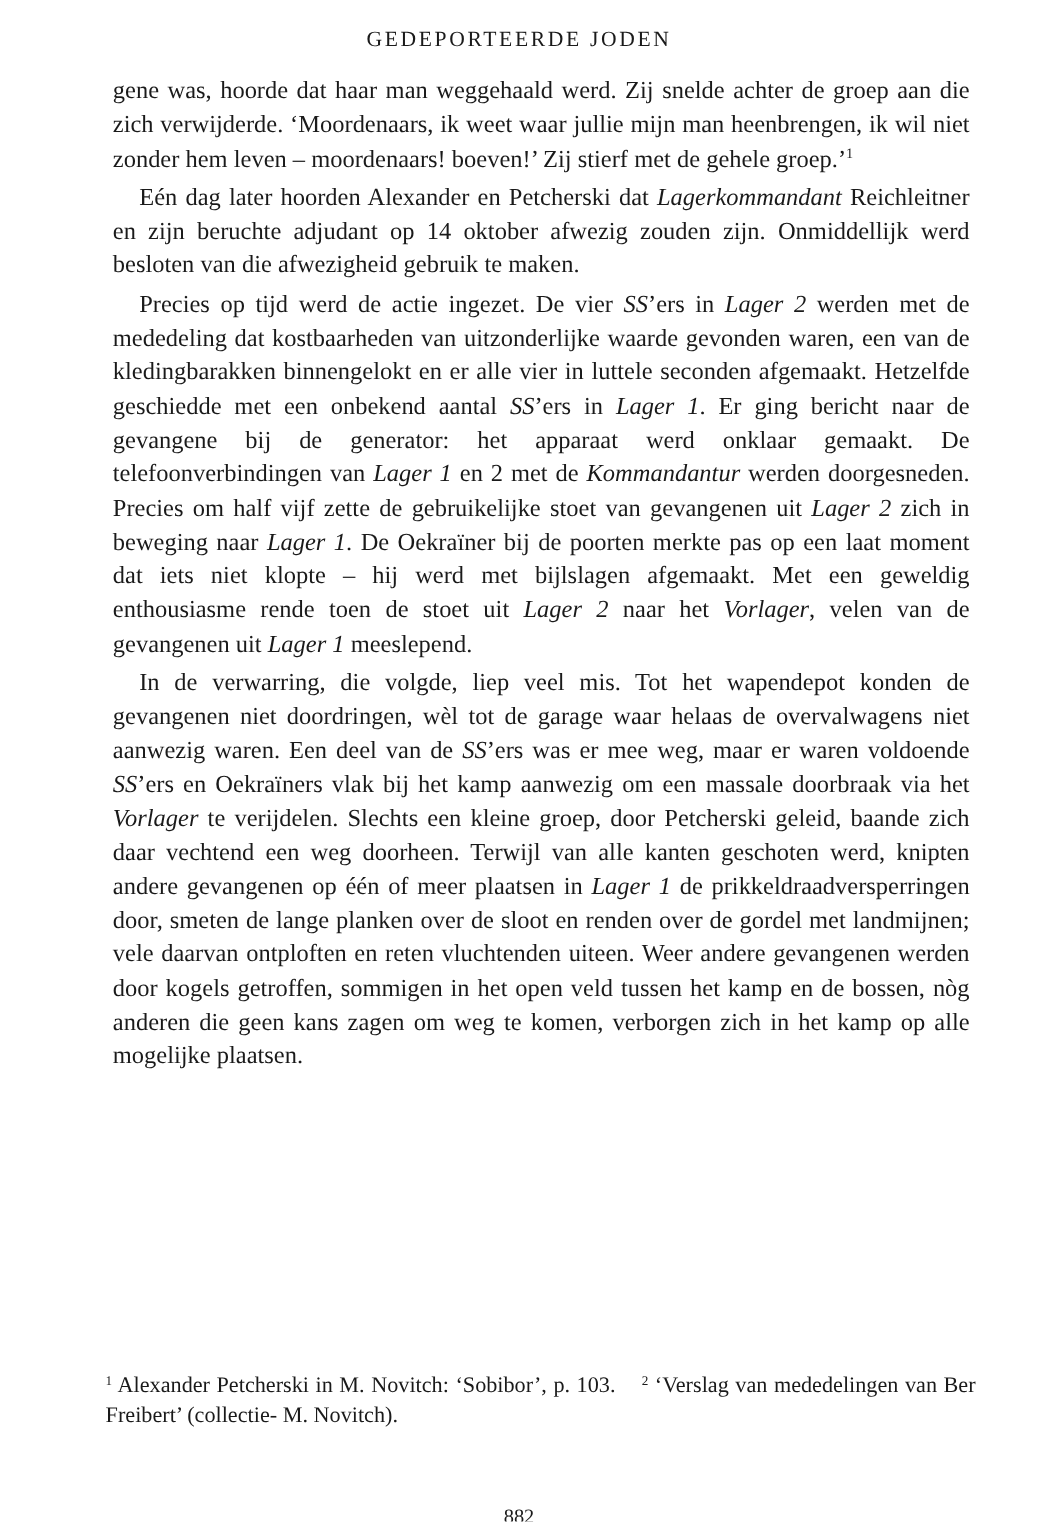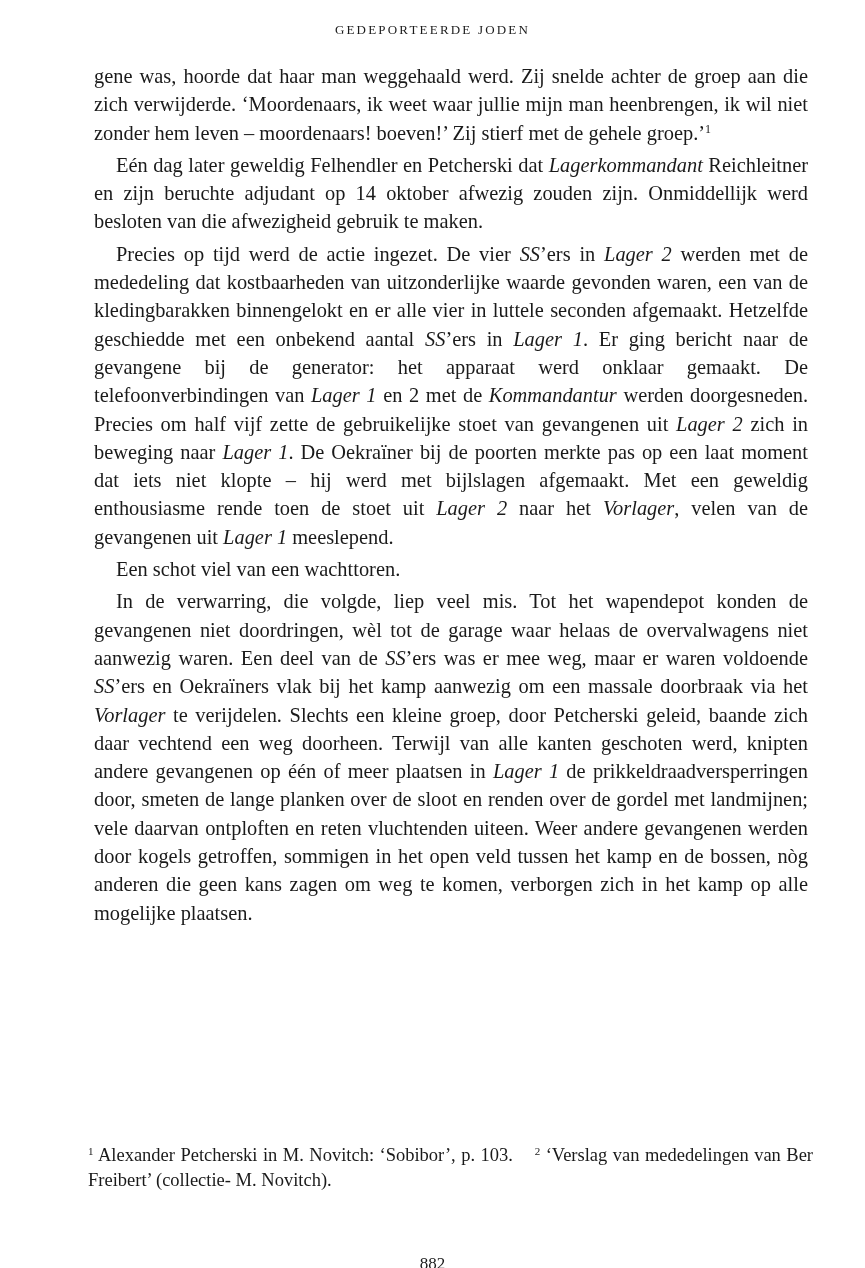--- a/index.html
+++ b/index.html
@@ -3,21 +3,21 @@
 <meta charset="utf-8">
 <style>
   html, body { margin: 0; padding: 0; background: #ffffff; }
   body {
     width: 865px; height: 1268px; overflow: hidden; position: relative;
     font-family: "Liberation Serif", "DejaVu Serif", serif;
     color: #1a1a1a;
   }
   .running-head {
     position: absolute; top: 22px; left: 0; width: 865px;
-    text-align: center; font-size: 13px; letter-spacing: 2.2px;
+    text-align: center; font-size: 18px; letter-spacing: 2.2px;
   }
   .body-text {
     position: absolute; top: 58px; left: 90px; width: 722px;
     font-size: 20.4px; line-height: 28.3px; text-align: justify;
     hyphens: manual;
   }
   .body-text p { margin: 4px; text-indent: 22px; }
   .body-text p.first { text-indent: 0; }
   .body-text i { font-style: italic; }
   .fn-ref { font-size: 12px; vertical-align: 7px; line-height: 0; }
@@ -31,23 +31,22 @@
     text-align: center; font-size: 17px;
   }
 </style>
 </head>
 <body>
 
 <div class="running-head">GEDEPORTEERDE JODEN</div>
 
 <div class="body-text" id="body-text">
   <p class="first"><span>gene was, hoorde dat haar man weggehaald werd. Zij snelde achter de groep aan die zich verwijderde. ‘Moordenaars, ik weet waar jullie mijn man heenbrengen, ik wil niet zonder hem leven – moordenaars! boeven!’ Zij stierf met de gehele groep.’</span><span class="fn-ref">1</span></p>
-  <p><span>Eén dag later geweldig Felhendler en Petcherski dat </span><i>Lagerkommandant</i><span> Reichleitner en zijn beruchte adjudant op 14 oktober afwezig zouden zijn. Onmiddellijk werd besloten van die afwezigheid gebruik te maken.</span></p>
+  <p><span>Eén dag later hoorden Alexander en Petcherski dat </span><i>Lagerkommandant</i><span> Reichleitner en zijn beruchte adjudant op 14 oktober afwezig zouden zijn. Onmiddellijk werd besloten van die afwezigheid gebruik te maken.</span></p>
   <p><span>Precies op tijd werd de actie ingezet. De vier </span><i>SS</i><span>’ers in </span><i>Lager 2</i><span> werden met de mededeling dat kostbaarheden van uitzonderlijke waarde gevonden waren, een van de kledingbarakken binnengelokt en er alle vier in luttele seconden afgemaakt. Hetzelfde geschiedde met een onbekend aantal </span><i>SS</i><span>’ers in </span><i>Lager 1</i><span>. Er ging bericht naar de gevangene bij de generator: het apparaat werd onklaar gemaakt. De telefoonverbindingen van </span><i>Lager 1</i><span> en 2 met de </span><i>Kommandantur</i><span> werden doorgesneden. Precies om half vijf zette de gebruike­lijke stoet van gevangenen uit </span><i>Lager 2</i><span> zich in beweging naar </span><i>Lager 1</i><span>. De Oekraïner bij de poorten merkte pas op een laat moment dat iets niet klopte – hij werd met bijlslagen afgemaakt. Met een geweldig enthousiasme rende toen de stoet uit </span><i>Lager 2</i><span> naar het </span><i>Vorlager</i><span>, velen van de gevangenen uit </span><i>Lager 1</i><span> meeslepend.</span></p>
-  <p><span>Een schot viel van een wachttoren.</span></p>
   <p><span>In de verwarring, die volgde, liep veel mis. Tot het wapendepot konden de gevangenen niet doordringen, wèl tot de garage waar helaas de overval­wagens niet aanwezig waren. Een deel van de </span><i>SS</i><span>’ers was er mee weg, maar er waren voldoende </span><i>SS</i><span>’ers en Oekraïners vlak bij het kamp aanwezig om een massale doorbraak via het </span><i>Vorlager</i><span> te verijdelen. Slechts een kleine groep, door Petcherski geleid, baande zich daar vechtend een weg doorheen. Terwijl van alle kanten geschoten werd, knipten andere gevangenen op één of meer plaatsen in </span><i>Lager 1</i><span> de prikkeldraadversperringen door, smeten de lange planken over de sloot en renden over de gordel met landmijnen; vele daar­van ontploften en reten vluchtenden uiteen. Weer andere gevangenen werden door kogels getroffen, sommigen in het open veld tussen het kamp en de bossen, nòg anderen die geen kans zagen om weg te komen, verborgen zich in het kamp op alle mogelijke plaatsen.</span></p>
 </div>
 
 <div class="footnotes">
   <span class="fn-mark">1</span>
   <span>Alexander Petcherski in M. Novitch: ‘Sobibor’, p. 103.</span>&nbsp;&nbsp;&nbsp;
   <span class="fn-mark">2</span>
   <span>‘Verslag van mededelingen van Ber Freibert’ (collectie- M. Novitch).</span>
 </div>
 

